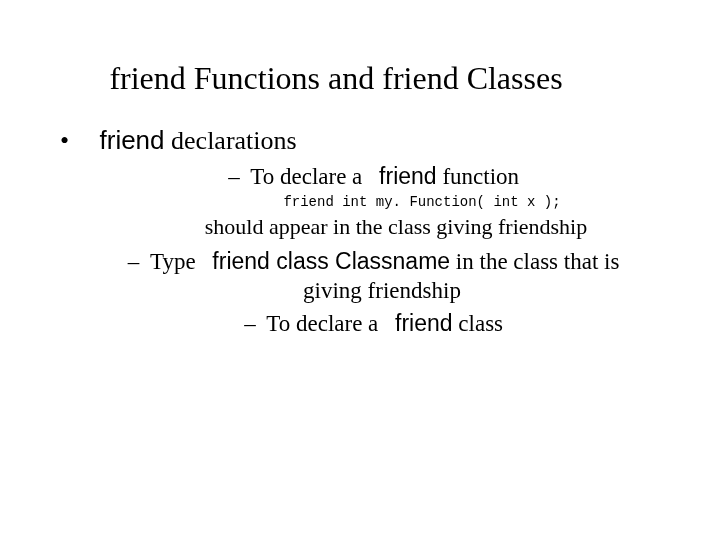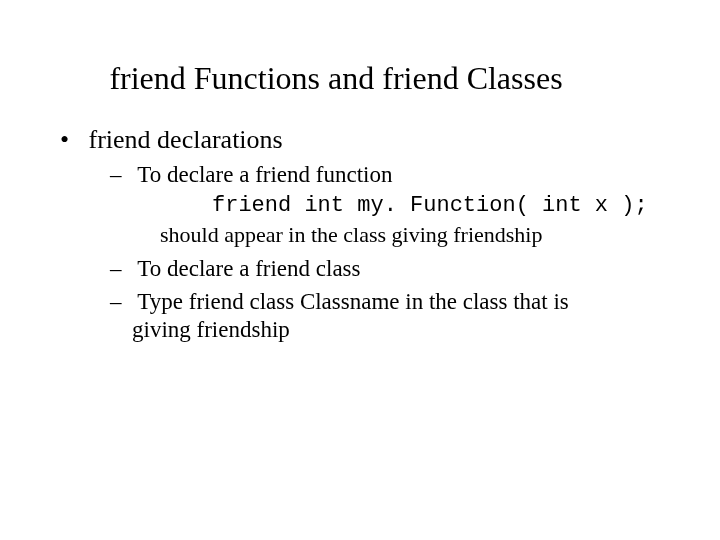--- a/index.html
+++ b/index.html
@@ -37,20 +37,21 @@
   }
   ul.b1 > li {
     padding-left: 22px;
     margin-bottom: 6px;
   }
   ul.b2 {
     list-style: none;
     padding: 0;
     margin: 6px 0 0 28px;
     font-size: 23px;
+    text-align: center;
   }
   ul.b2 > li::before {
     content: "–";
     display: inline-block;
     width: 22px;
     margin-left: -22px;
   }
   ul.b2 > li {
     padding-left: 22px;
     margin-bottom: 4px;
@@ -67,25 +68,26 @@
     display: inline-block;
     width: 18px;
     margin-left: -18px;
   }
   ul.b3 > li {
     padding-left: 18px;
     margin-bottom: 2px;
     line-height: 1.28;
   }
   .mono {
-    font-family: Liberation Serif, serif;
+    font-family: Liberation Sans, sans-serif;
+    margin-left: 11px;
   }
   .codeline {
     font-family: "Courier New", Courier, monospace;
-    font-size: 22px;
+    font-size: 14px;
     margin: 2px 0 2px 80px;
     white-space: pre;
   }
   .aftercode {
     font-size: 22px;
     margin: 0 0 6px 28px;
   }
 </style>
 </head>
 <body>
@@ -99,24 +101,24 @@
 
       <ul class="b2">
         <li>
           <span>To declare a </span><span class="mono">friend</span><span> function</span>
 
           <div class="codeline">friend int my. Function( int x );</div>
           <div class="aftercode">should appear in the class giving friendship</div>
         </li>
 
         <li>
-          <span>To declare a </span><span class="mono">friend</span><span> class</span>
+          <span>Type </span><span class="mono">friend class Classname</span><span> in the class that is giving friendship</span>
         </li>
 
         <li>
-          <span>Type </span><span class="mono">friend class Classname</span><span> in the class that is giving friendship</span>
+          <span>To declare a </span><span class="mono">friend</span><span> class</span>
         </li>
 
 
       </ul>
     </li>
   </ul>
 </div>
 
 </body></html>

